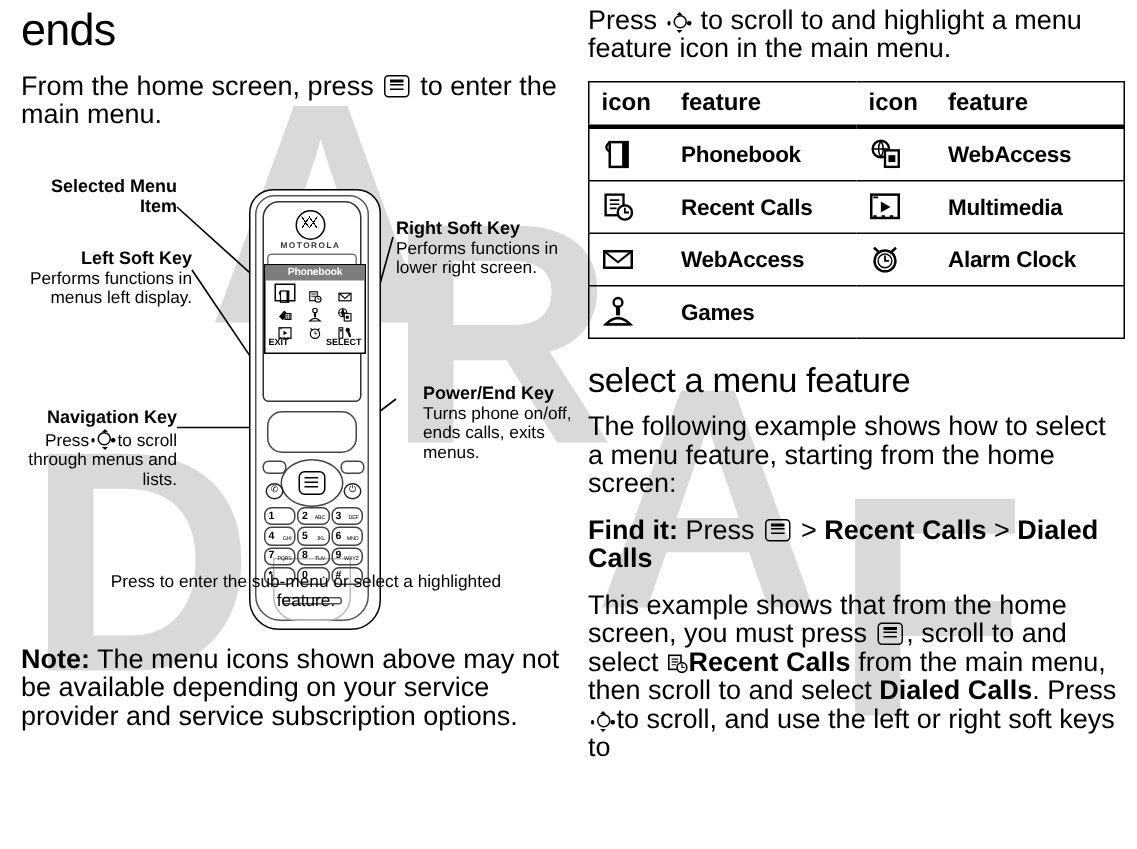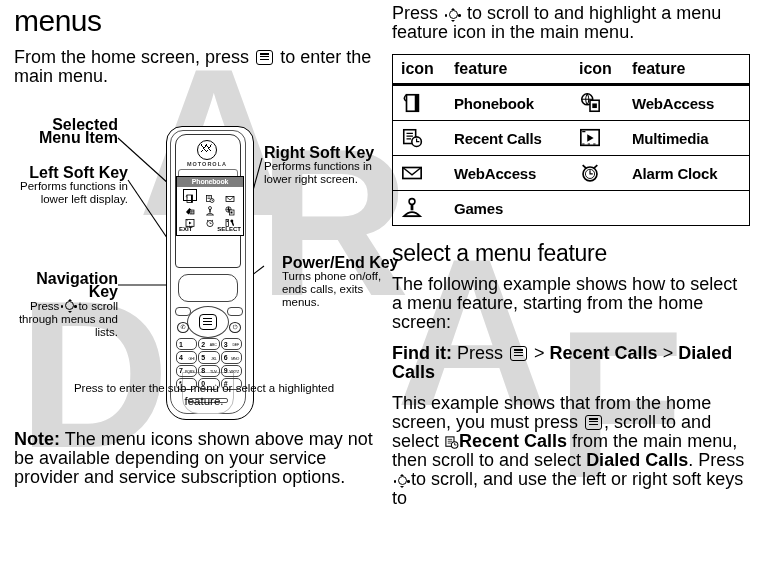--- a/index.html
+++ b/index.html
@@ -190,21 +190,21 @@
     font-size:7px;font-weight:bold;
     display:flex;align-items:center;justify-content:flex-start;
     padding-left:2px;
   }
   .key sub{font-size:3.6px;font-weight:normal;position:absolute;right:2px;bottom:2px;letter-spacing:-0.2px;}
   .ph-slot{position:absolute;left:22px;top:272px;width:38px;height:3px;border:1px solid #555;border-radius:2px;}
   .ph-base{position:absolute;left:16px;top:246px;width:50px;height:40px;border:1px solid #bbb;border-radius:0 0 16px 16px;}
 
   
   .callout{position:absolute;font-size:11.5px;line-height:13px;}
-  .callout .t{font-weight:bold;font-size:16px;display:block;margin-bottom:1px;}
+  .callout .t{font-weight:bold;font-size:12px;display:block;margin-bottom:1px;}
   .ca-right{text-align:left;}
   .ca-left{text-align:right;}
   .ca-center{text-align:center;}
 
   svg.leader{position:absolute;left:0;top:0;width:370px;height:330px;overflow:visible;pointer-events:none;}
 </style>
 </head>
 <body>
 
 <div class="page">
@@ -214,21 +214,21 @@
     <div class="wm-letter" style="left:258px;top:118px;">R</div>
     <div class="wm-letter" style="left:396px;top:228px;">A</div>
     <div class="wm-letter" style="left:556px;top:300px;">F</div>
     <div class="wm-letter" style="left:18px;top:270px;">D</div>
   </div>
 
   <div class="content">
 
   <div class="col-left">
 
-    <h1 class="chapter">menus</h1>
+    <h1 class="chapter">ends</h1>
 
     <p class="body">
       <span>From the home screen, press</span>
       <span class="menukey"><i></i><i></i><i></i></span>
       <span>to enter the main menu.</span>
     </p>
 
     <div class="diagram">
 
       <svg class="leader">
@@ -395,21 +395,21 @@
 
         <div class="ph-slot"></div>
       </div>
 
       <div class="callout ca-left" style="left:0px;top:20px;width:104px;">
         <span class="t">Selected Menu Item</span>
       </div>
 
       <div class="callout ca-left" style="left:0px;top:68px;width:114px;">
         <span class="t">Left Soft Key</span>
-        <span>Performs functions in lower left display.</span>
+        <span>Performs functions in menus left display.</span>
       </div>
 
       <div class="callout ca-left" style="left:0px;top:174px;width:104px;">
         <span class="t">Navigation Key</span>
         <span>Press</span><span class="navkey"><span class="ring"></span><span class="d dl"></span><span class="d dr"></span><span class="d dt"></span><span class="d db"></span></span><span>to scroll through menus and lists.</span>
       </div>
 
       <div class="callout ca-center" style="left:40px;top:284px;width:300px;">
         <span>Press to enter the sub-menu or select a highlighted feature.</span>
       </div>

